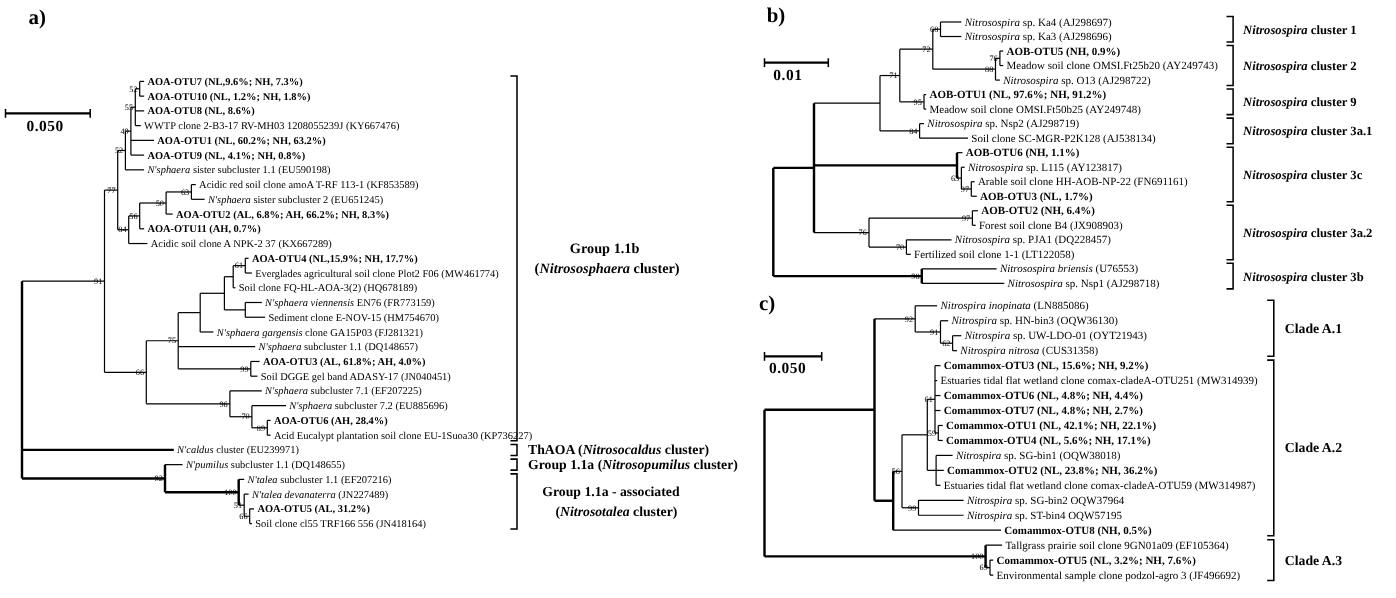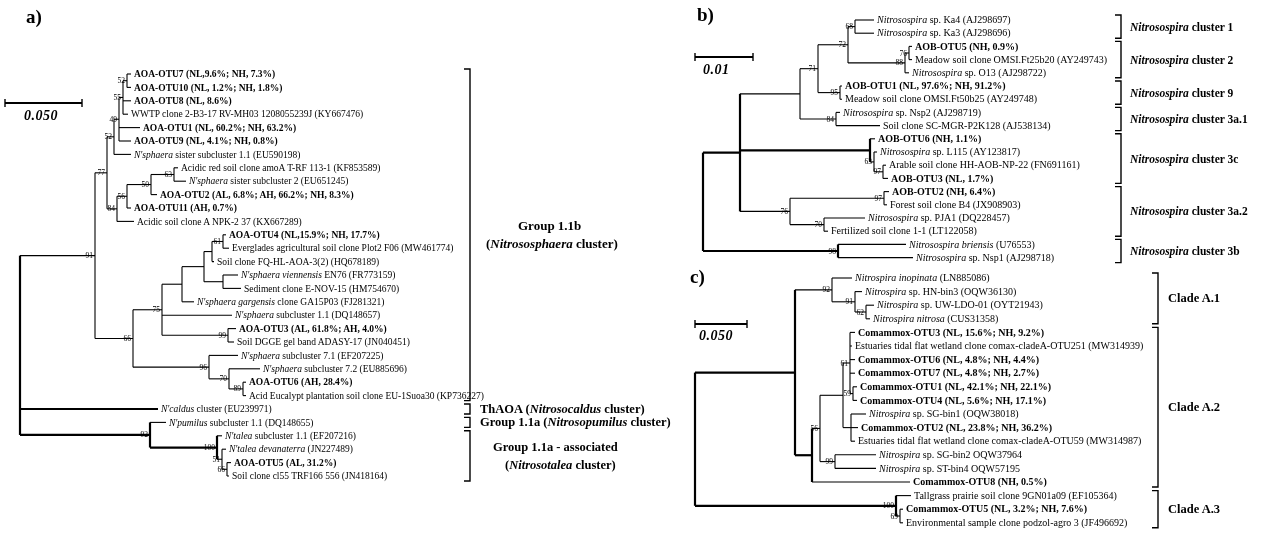--- a/index.html
+++ b/index.html
@@ -1,19 +1,19 @@
 <!DOCTYPE html>
 <html><head>
 <meta charset="utf-8">
 <style>
   html,body{margin:0;padding:0;background:#fff;}
   .fig{position:relative;width:1269px;height:544px;background:#ffffff;
        font-family:"Liberation Serif",serif;color:#000;overflow:hidden;}
   .pletter{position:absolute;font-weight:bold;font-size:19px;}
-  .sblabel{position:absolute;font-weight:bold;font-size:14px;letter-spacing:.5px;font-style:italic;}
+  .sblabel{position:absolute;font-weight:bold;font-size:14px;letter-spacing:.5px;}
   svg text{fill:#000;font-family:"Liberation Serif",serif;}
   svg line, svg path{stroke:#000;}
 </style>
 </head>
 <body>
 
 <div class="fig">
   <div class="pletter" style="left:26px;top:6px;">a)</div>
   <div class="pletter" style="left:697px;top:4px;">b)</div>
   <div class="pletter" style="left:690px;top:266px;">c)</div>

